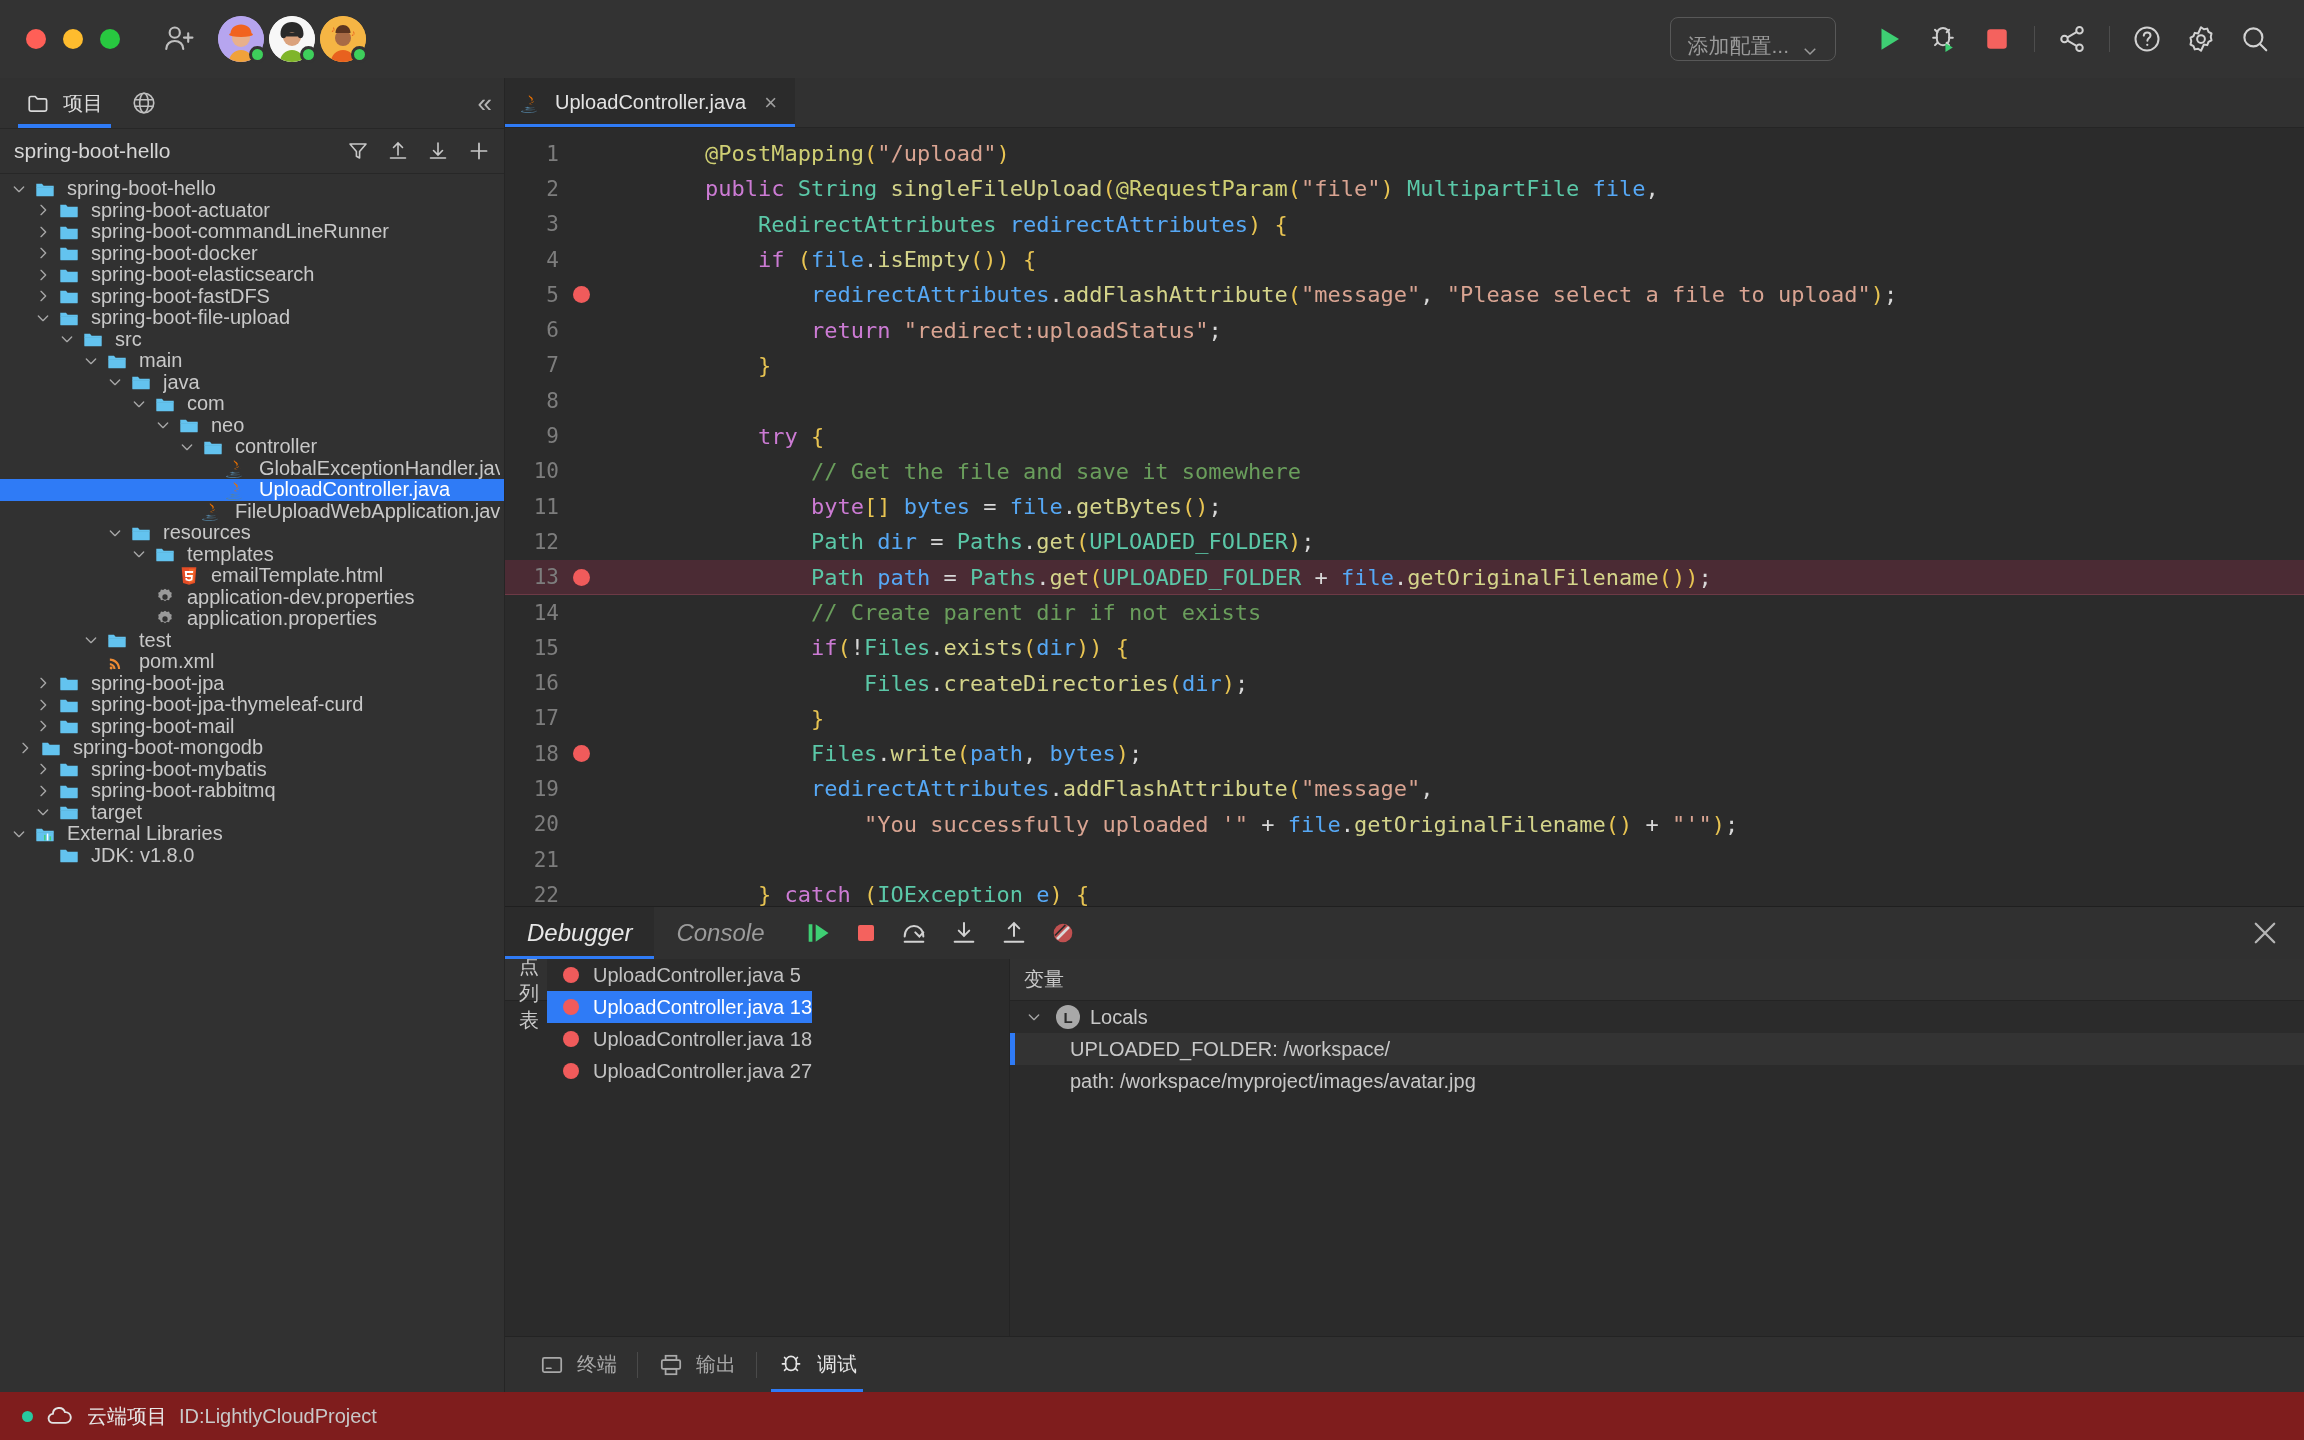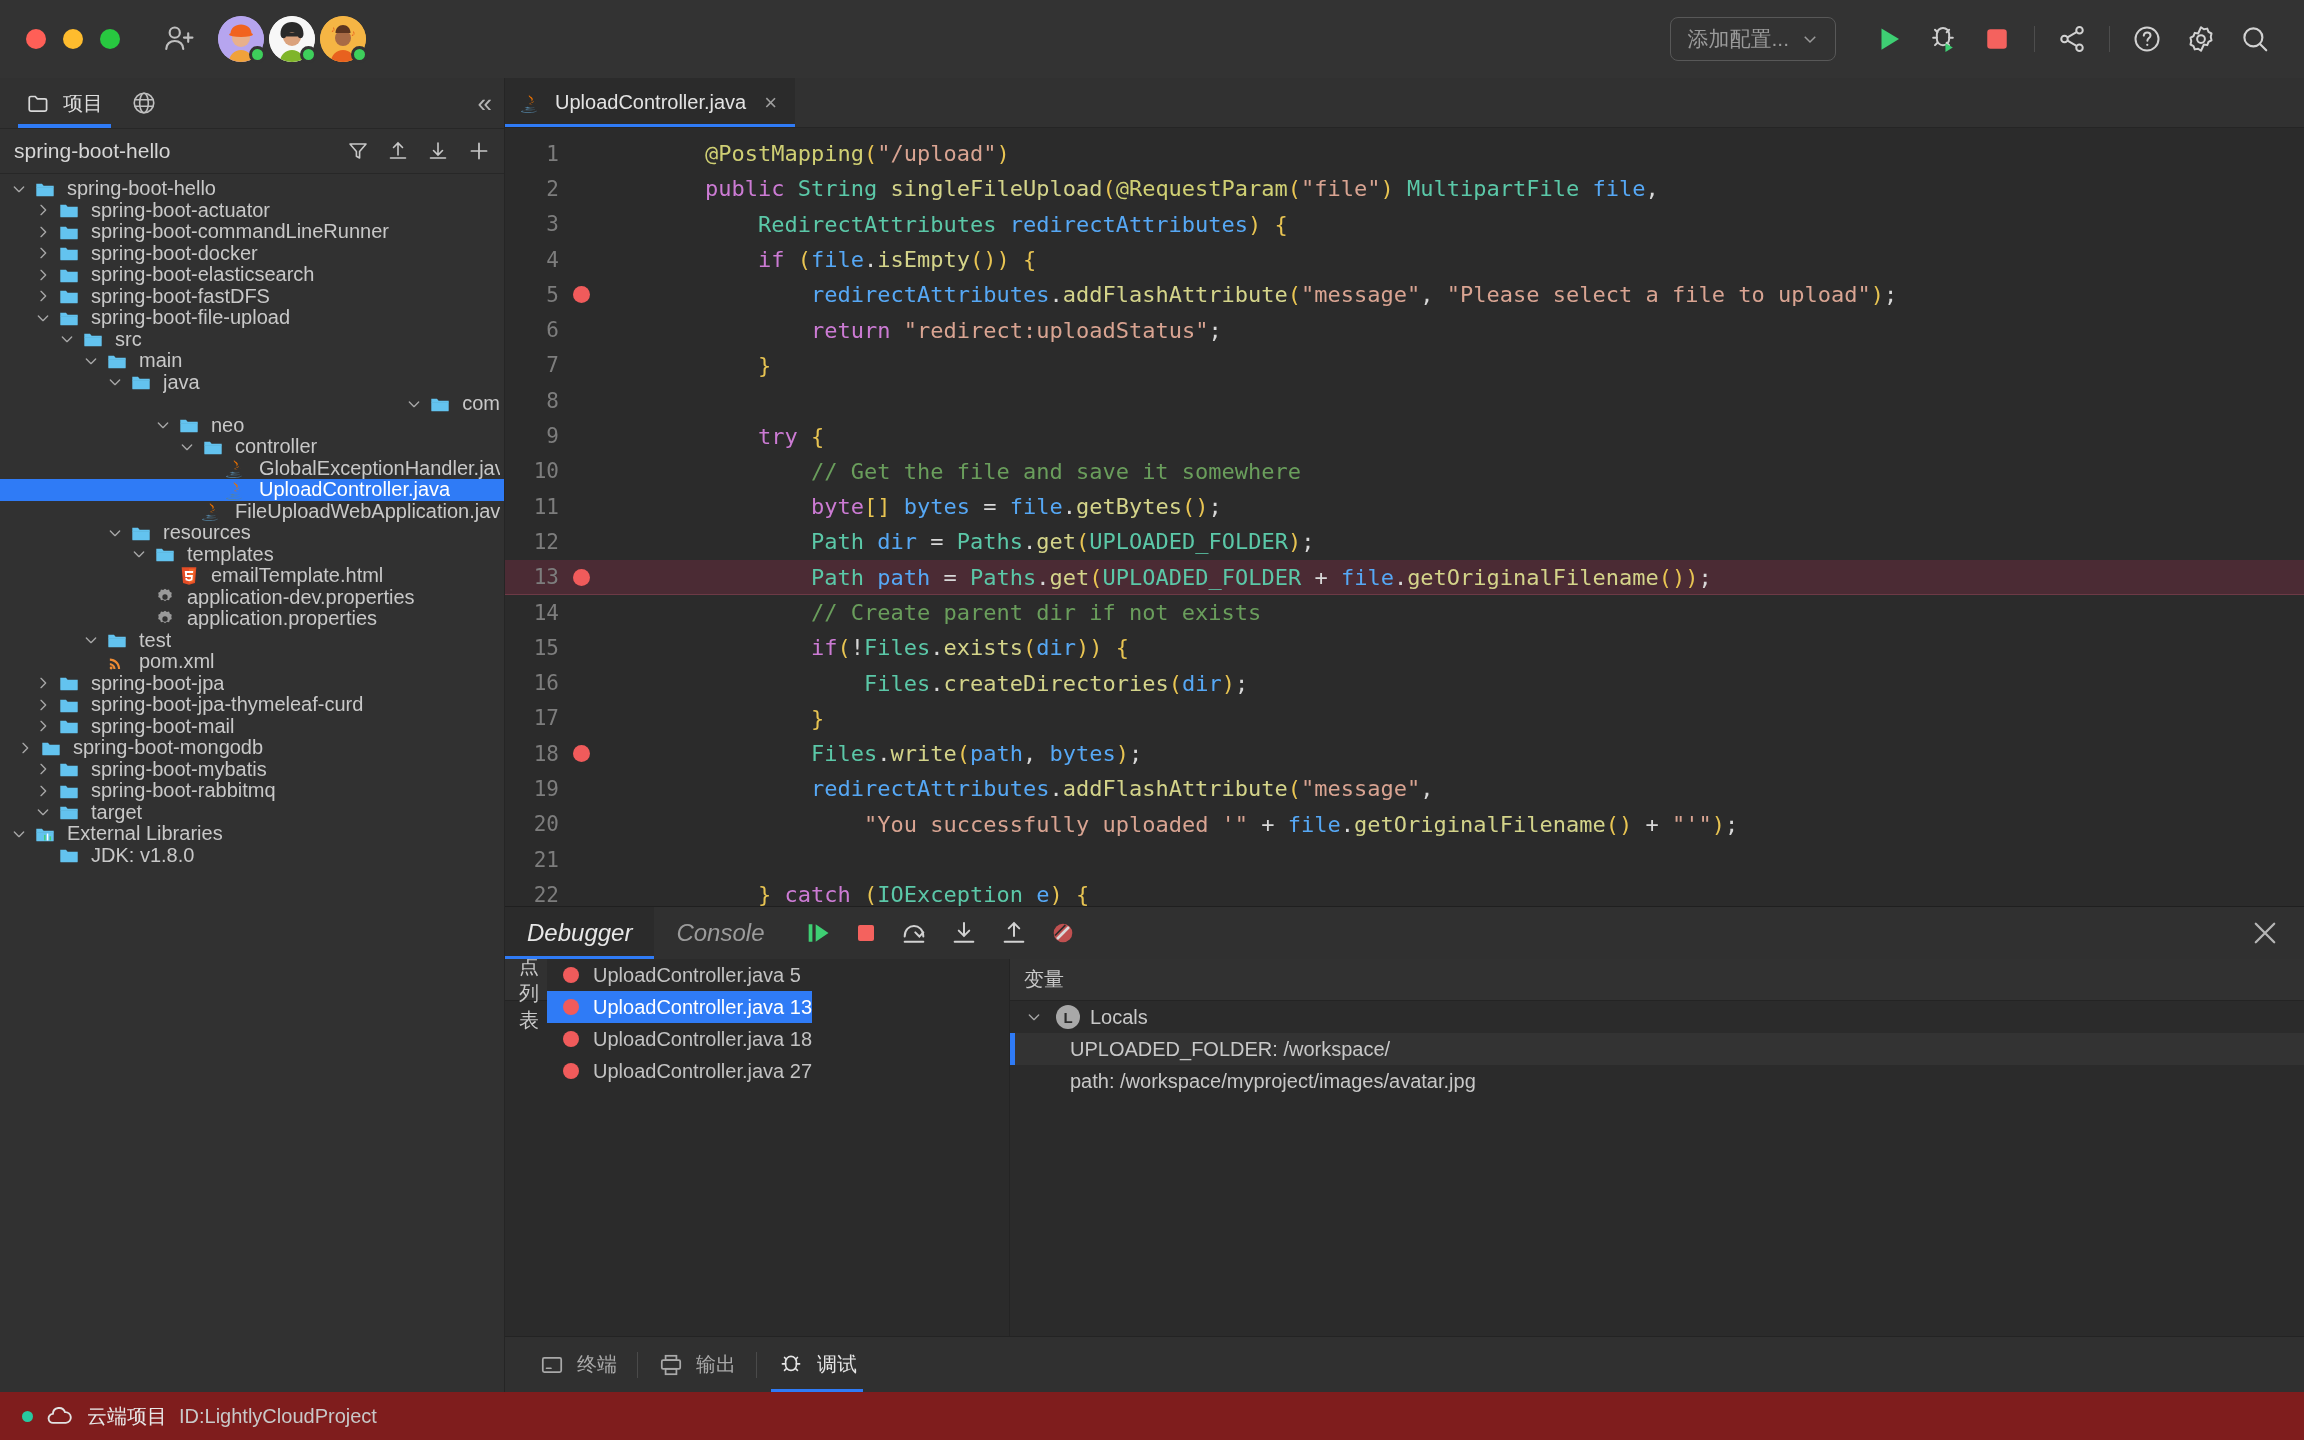--- a/index.html
+++ b/index.html
@@ -42,21 +42,21 @@
   .presence {
     position: absolute; right: -2px; bottom: -1px;
     width: 17px; height: 17px; border-radius: 50%;
     background: #3ecf5b; border: 3px solid #333333;
   }
 
   .tb-right {
     margin-left: auto; display: flex; align-items: center; gap: 0;
   }
   .run-config {
-    display: flex; align-items: center; gap: 12px;
+    display: flex; align-items: flex-end; gap: 12px;
     border: 1px solid #585858; border-radius: 8px;
     height: 44px; padding: 0 16px; color: #9a9a9a; font-size: 21px;
     margin-right: 26px;
   }
   .icon-btn {
     width: 54px; height: 54px; display: flex;
     align-items: center; justify-content: center;
   }
   .sep-v { width: 1px; height: 26px; background: #4d4d4d; margin: 0 10px; }
 
@@ -521,21 +521,21 @@
               </svg>
             </span>
             <span class="ficon">
               <svg width="22" height="22" viewBox="0 0 24 24">
                 <path d="M2.5 6.4h6.2l1.8 2h11v2.2h-19z" fill="#63c3ef"></path>
                 <path d="M2.5 10h19V19a1 1 0 01-1 1h-17a1 1 0 01-1-1z" fill="#63c3ef"></path>
               </svg>
             </span>
             <span class="tname">java</span>
           </div>
-          <div class="row" style="padding-left: 126px; justify-content: flex-end;">
+          <div class="row" style="padding-left: 126px;">
             <span class="chev">
               <svg width="16" height="16" viewBox="0 0 24 24" fill="none" stroke="#a8a8a8" stroke-width="2" stroke-linecap="round" stroke-linejoin="round">
                 <path d="M5 9l7 7 7-7"></path>
               </svg>
             </span>
             <span class="ficon">
               <svg width="22" height="22" viewBox="0 0 24 24">
                 <path d="M2.5 6.4h6.2l1.8 2h11v2.2h-19z" fill="#63c3ef"></path>
                 <path d="M2.5 10h19V19a1 1 0 01-1 1h-17a1 1 0 01-1-1z" fill="#63c3ef"></path>
               </svg>

